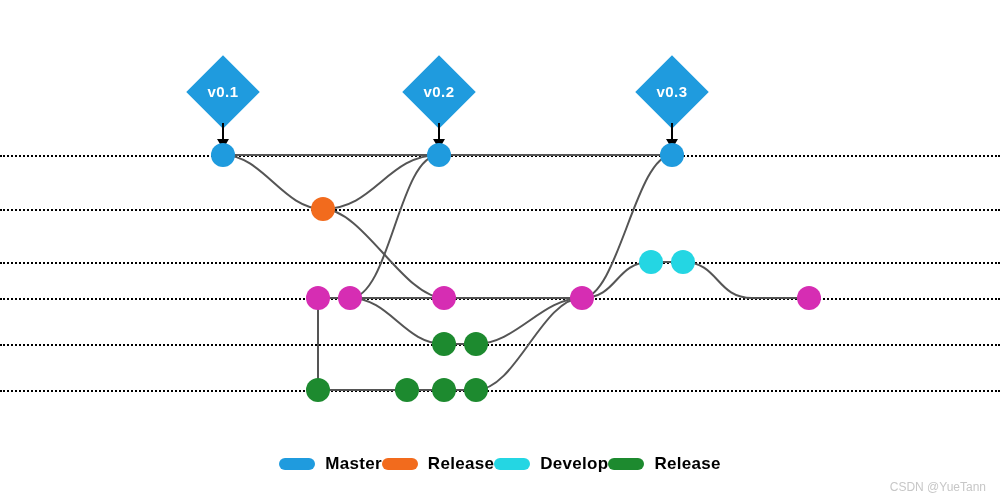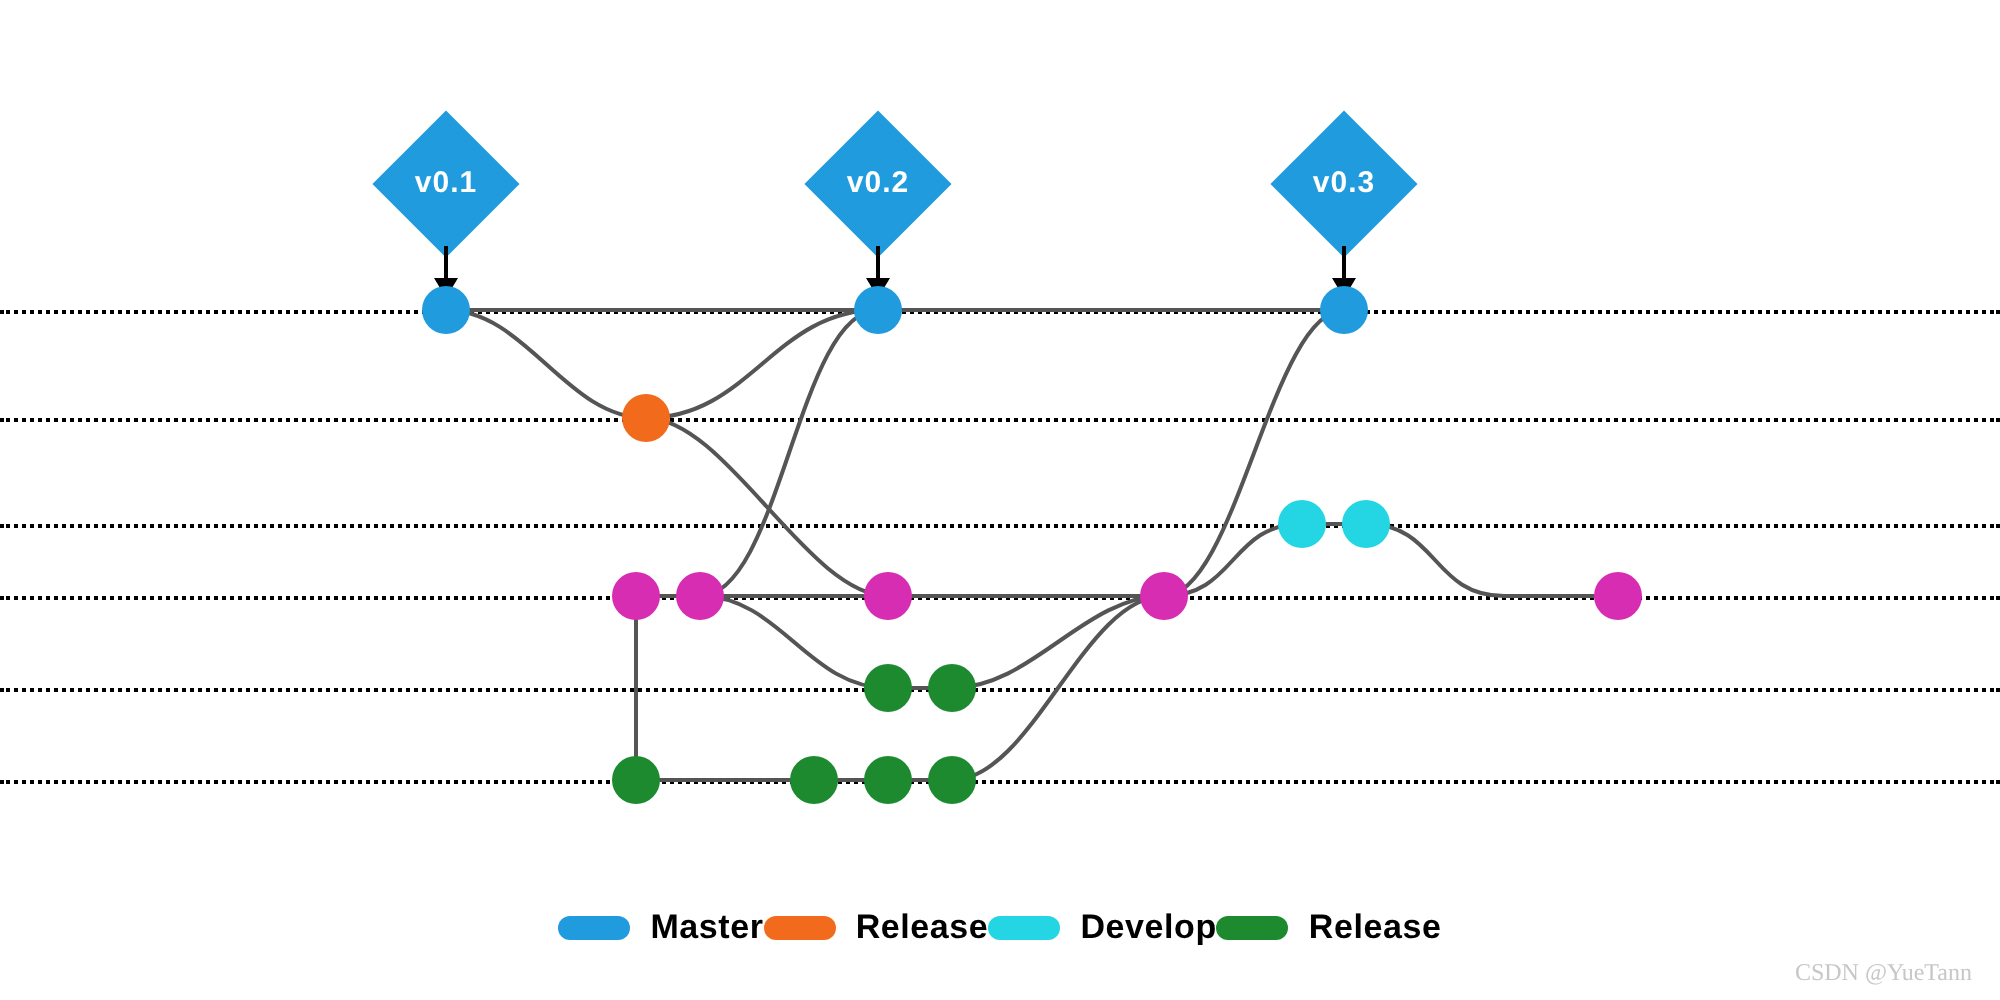--- a/index.html
+++ b/index.html
@@ -14,21 +14,21 @@
   .master{background:#1f9bde}
   .hotfix{background:#f26b1d}
   .release{background:#d62db3}
   .develop{background:#24d6e3}
   .feature{background:#1d8a2f}
   svg.wires{position:absolute;left:0;top:0;width:1000px;height:500px;pointer-events:none}
   .legend{position:absolute;bottom:26px;left:0;width:100%;display:flex;justify-content:center;}
   .legend-item{display:flex;align-items:center;gap:10px}
   .swatch{width:36px;height:12px;border-radius:6px}
   .legend-label{font-weight:700;font-size:17px;color:#000;font-family:"Arial Narrow","Helvetica Neue Condensed",sans-serif;letter-spacing:.3px}
-  .watermark{position:absolute;right:14px;bottom:6px;font-size:12px;color:#c7c7c7;font-family:Liberation Serif, serif}
+  .watermark{position:absolute;right:14px;bottom:6px;font-size:12px;color:#c7c7c7;font-family:Liberation Sans, sans-serif}
 </style>
 </head>
 <body>
 
 <div class="canvas">
 
   <div class="lane" style="top:155px"></div>
   <div class="lane" style="top:209px"></div>
   <div class="lane" style="top:262px"></div>
   <div class="lane" style="top:298px"></div>

